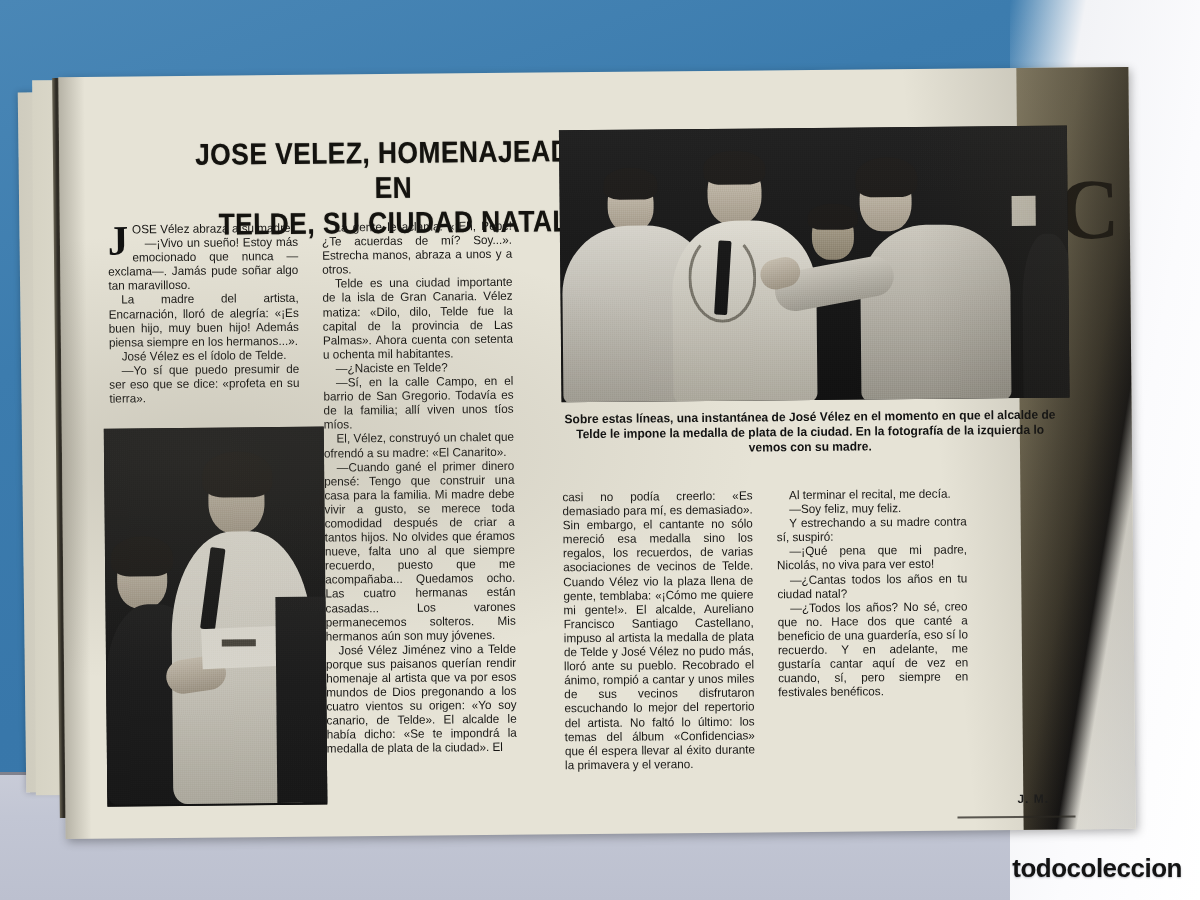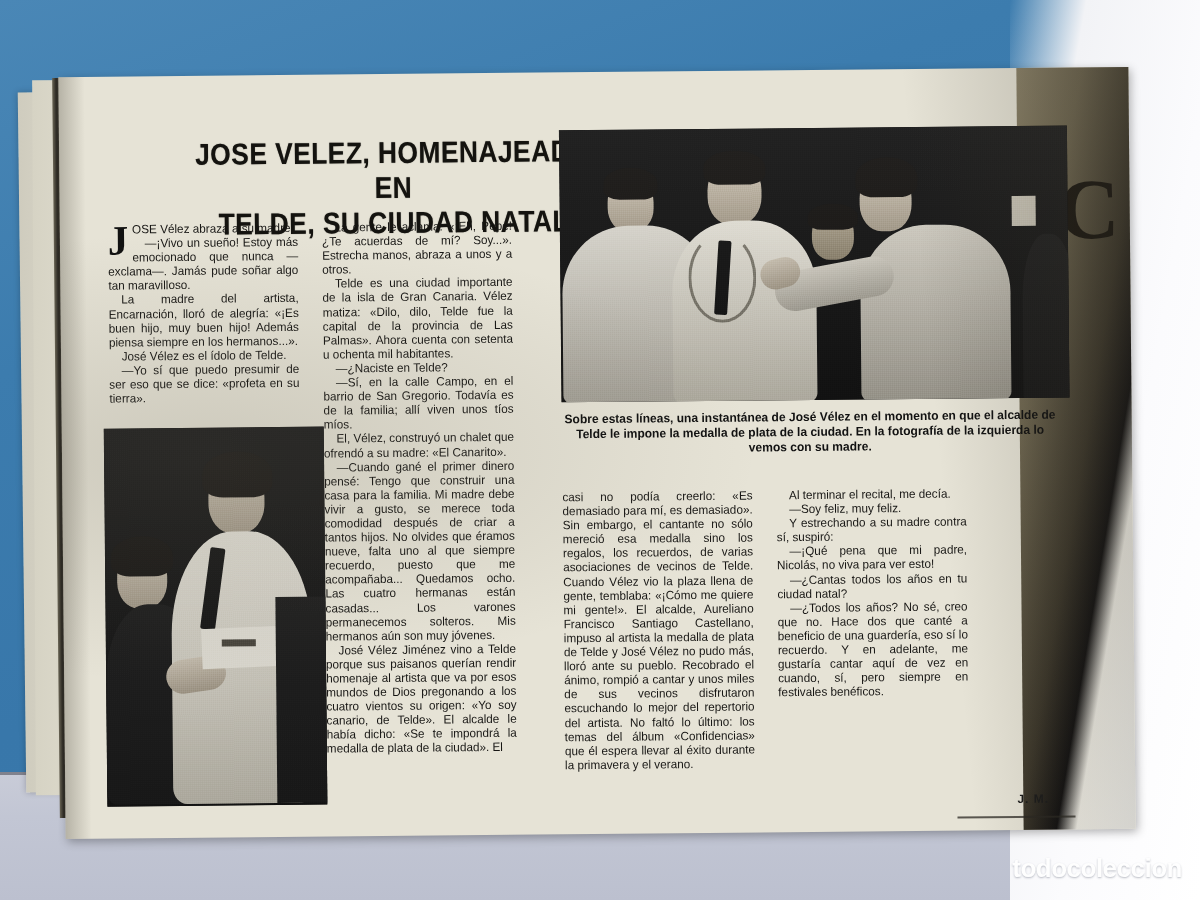--- a/index.html
+++ b/index.html
@@ -169,21 +169,21 @@
   .rule{
     position:absolute;left:892px;top:748px;width:118px;height:2px;
     background:#2a2722;opacity:.75;
   }
 
   
   .watermark{
     position:absolute;right:18px;bottom:16px;
     font-family:"Liberation Sans", sans-serif;
     font-weight:bold;font-size:26px;
-    color:#ffffff;opacity:.92;
+    color:#000000;opacity:.92;
     letter-spacing:-.5px;
     text-shadow:0 1px 2px rgba(120,125,140,.55);
   }
 </style>
 </head>
 <body>
 
 <div class="backdrop"></div>
 <div class="desk"></div>
 <div class="desk-right"></div>

